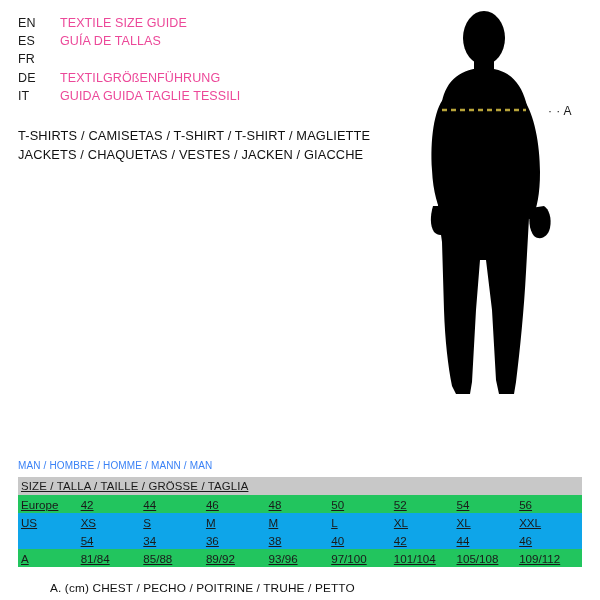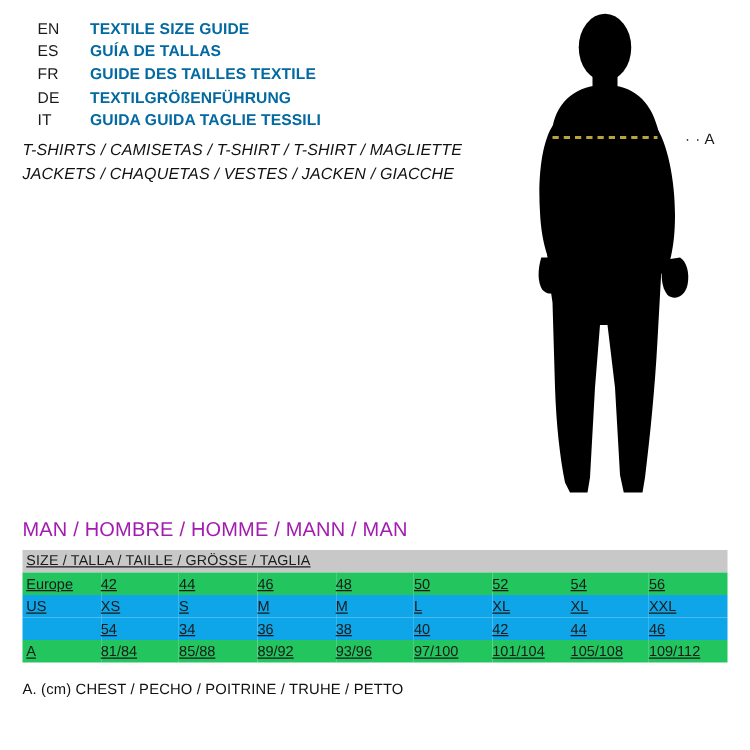--- a/index.html
+++ b/index.html
@@ -20,47 +20,44 @@
     height: 600px;
     box-sizing: border-box;
   }
 
   
   .lang-block {
     position: absolute;
     left: 18px;
     top: 14px;
     width: 350px;
-    margin-left: 12px;
   }
   .lang-row {
     display: flex;
     align-items: baseline;
     font-size: 12.5px;
     line-height: 18.2px;
     letter-spacing: 0.1px;
     white-space: nowrap;
   }
   .lang-code {
     width: 42px;
     flex: 0 0 42px;
     color: #1a1a1a;
   }
   .lang-text {
-    color: #0369a1;
-    font-weight: bold;
+    color: #ec4899;
   }
 
   
   .garment-lines {
     position: absolute;
     left: 18px;
-    top: 110px;
+    top: 126px;
     width: 420px;
-    font-style: italic;
   }
   .garment-line {
     font-size: 12.8px;
     line-height: 19px;
     letter-spacing: 0.15px;
     white-space: nowrap;
     color: #111111;
   }
 
   
@@ -85,25 +82,26 @@
   }
 
   
   .table-area {
     position: absolute;
     left: 18px;
     top: 416px;
     width: 564px;
   }
   .man-title {
-    font-size: 16px;
-    letter-spacing: 0.15px;
-    color: #a21caf;
+    font-size: 10px;
+    letter-spacing: 0.15px;
+    color: #3b82f6;
     margin-bottom: 6px;
     white-space: nowrap;
+    margin-top: 44px;
   }
   table.size-table {
     border-collapse: collapse;
     width: 564px;
     font-size: 11.6px;
     color: #1a1a1a;
     table-layout: fixed;
     text-decoration: underline;
   }
   table.size-table th,
@@ -136,39 +134,39 @@
   .cell {
     width: 68px;
     text-align: center;
   }
   .footnote {
     margin-top: 14px;
     font-size: 11.8px;
     letter-spacing: 0.15px;
     color: #111111;
     white-space: nowrap;
+    margin-left: 32px;
   }
 </style>
 </head>
 <body>
 
 <div class="page">
 
   <div class="lang-block">
     <div class="lang-row">
       <span class="lang-code">EN</span>
       <span class="lang-text">TEXTILE SIZE GUIDE</span>
     </div>
     <div class="lang-row">
       <span class="lang-code">ES</span>
       <span class="lang-text">GUÍA DE TALLAS</span>
     </div>
     <div class="lang-row">
       <span class="lang-code">FR</span>
-      <span class="lang-text">GUIDE DES TAILLES TEXTILE</span>
     </div>
     <div class="lang-row">
       <span class="lang-code">DE</span>
       <span class="lang-text">TEXTILGRÖßENFÜHRUNG</span>
     </div>
     <div class="lang-row">
       <span class="lang-code">IT</span>
       <span class="lang-text">GUIDA GUIDA TAGLIE TESSILI</span>
     </div>
   </div>

